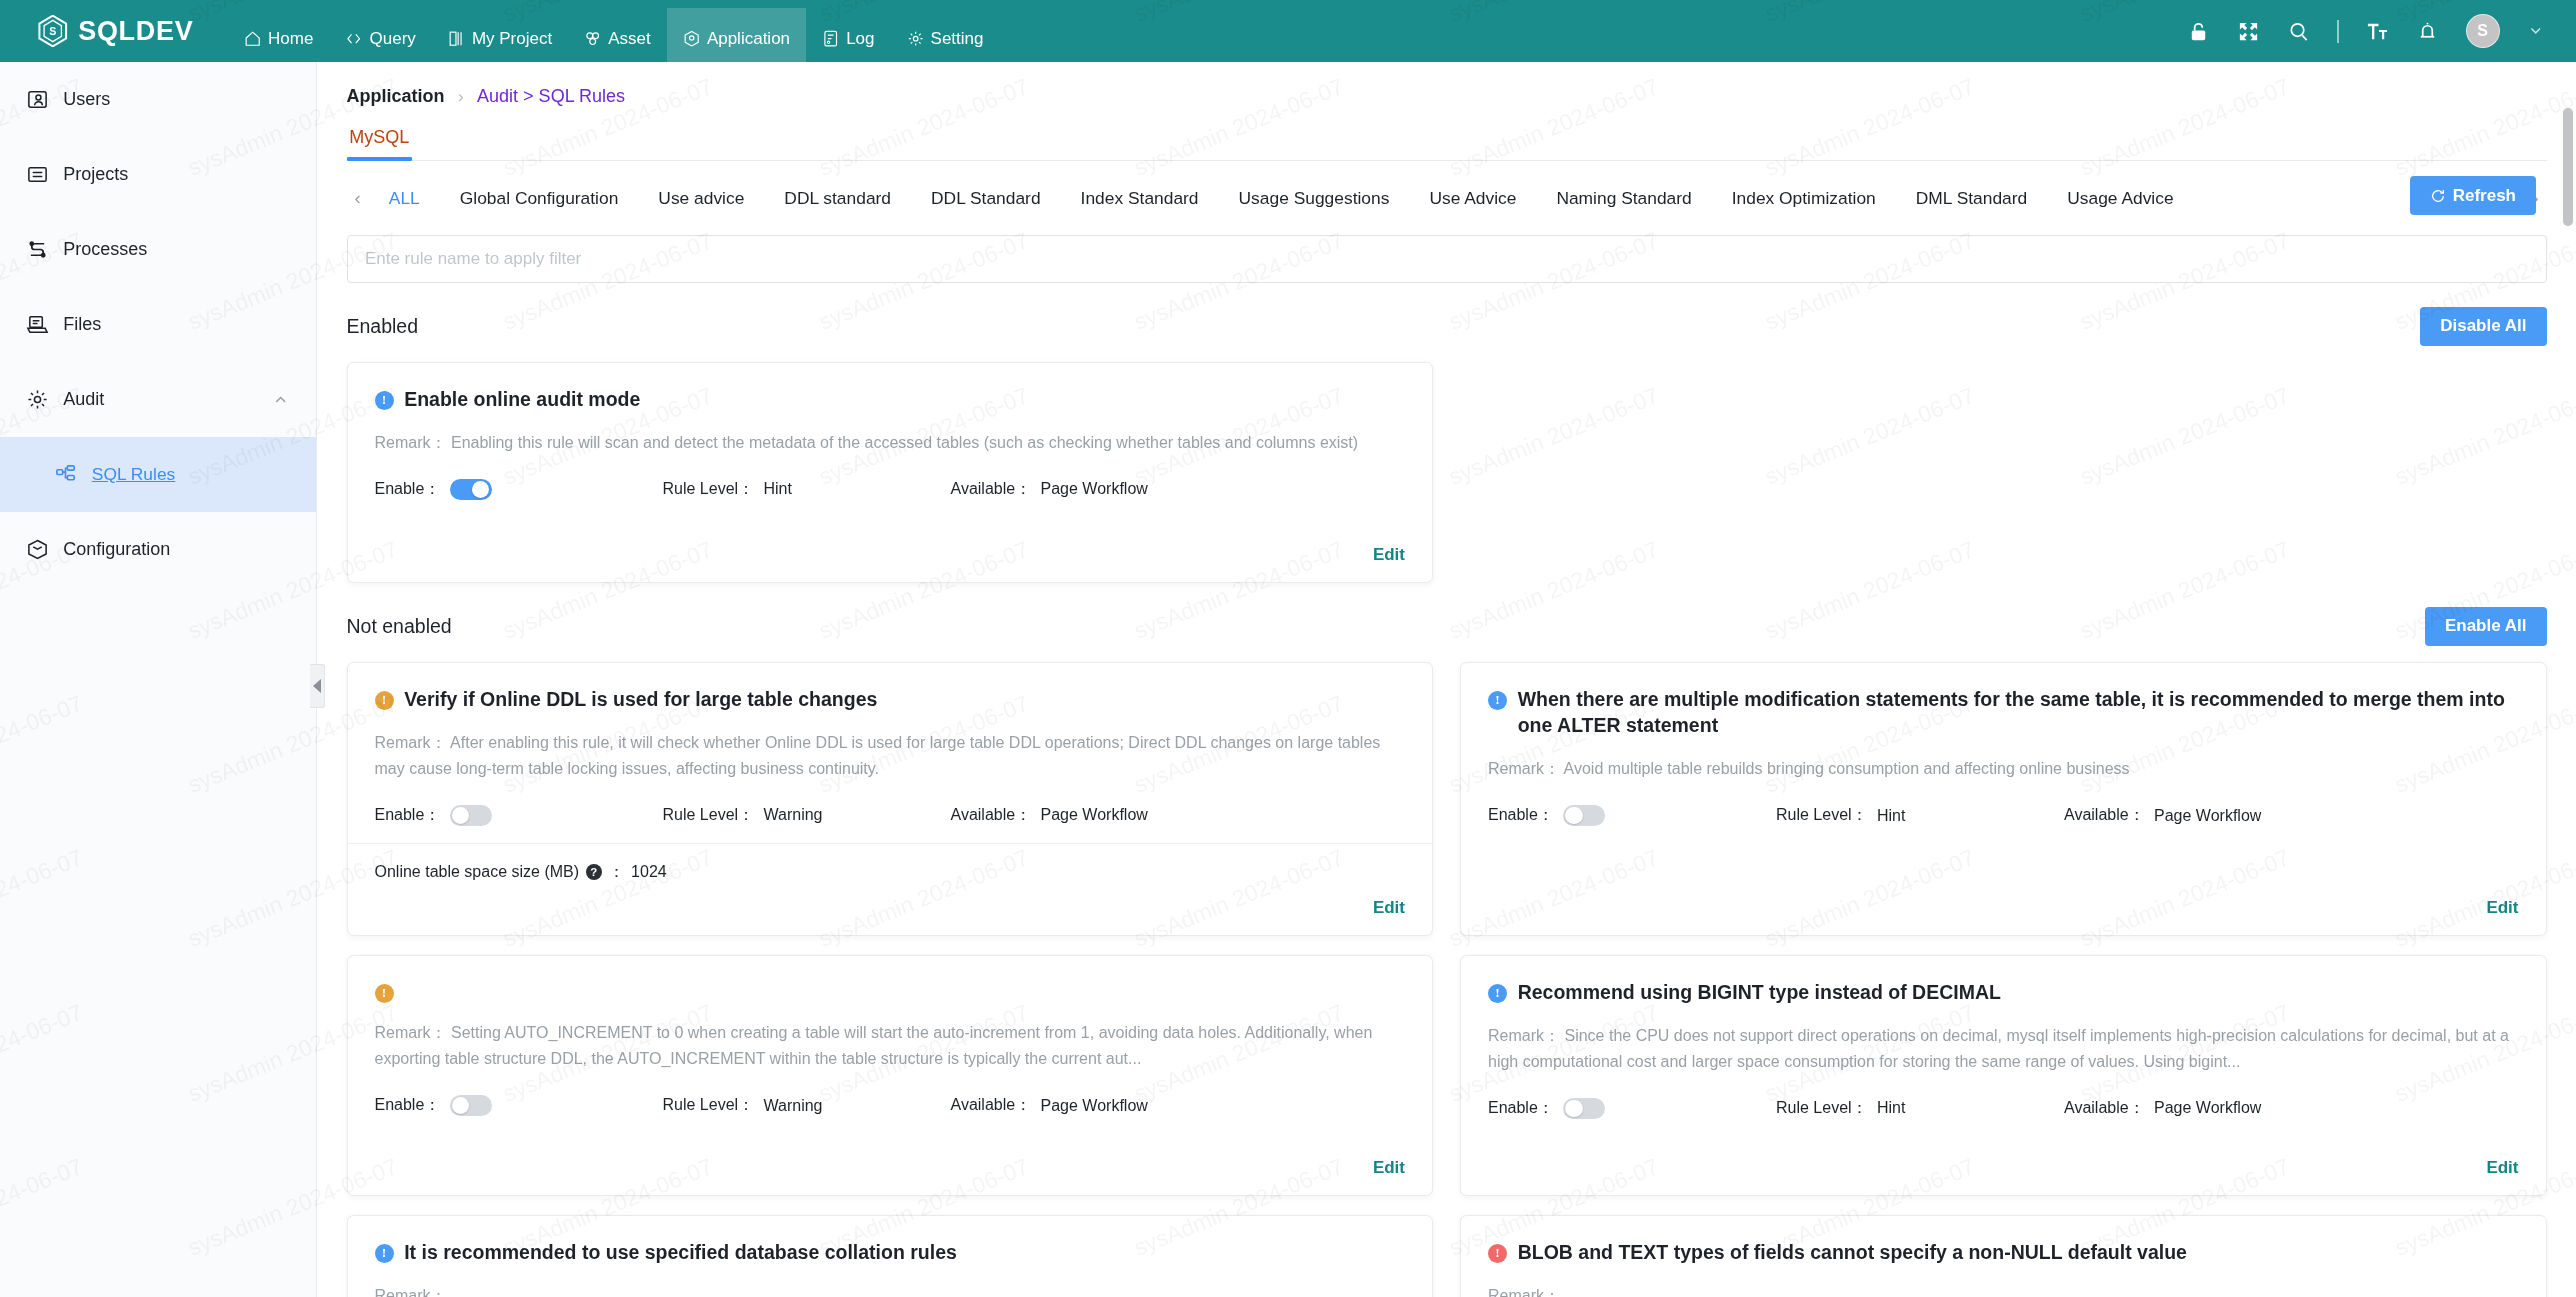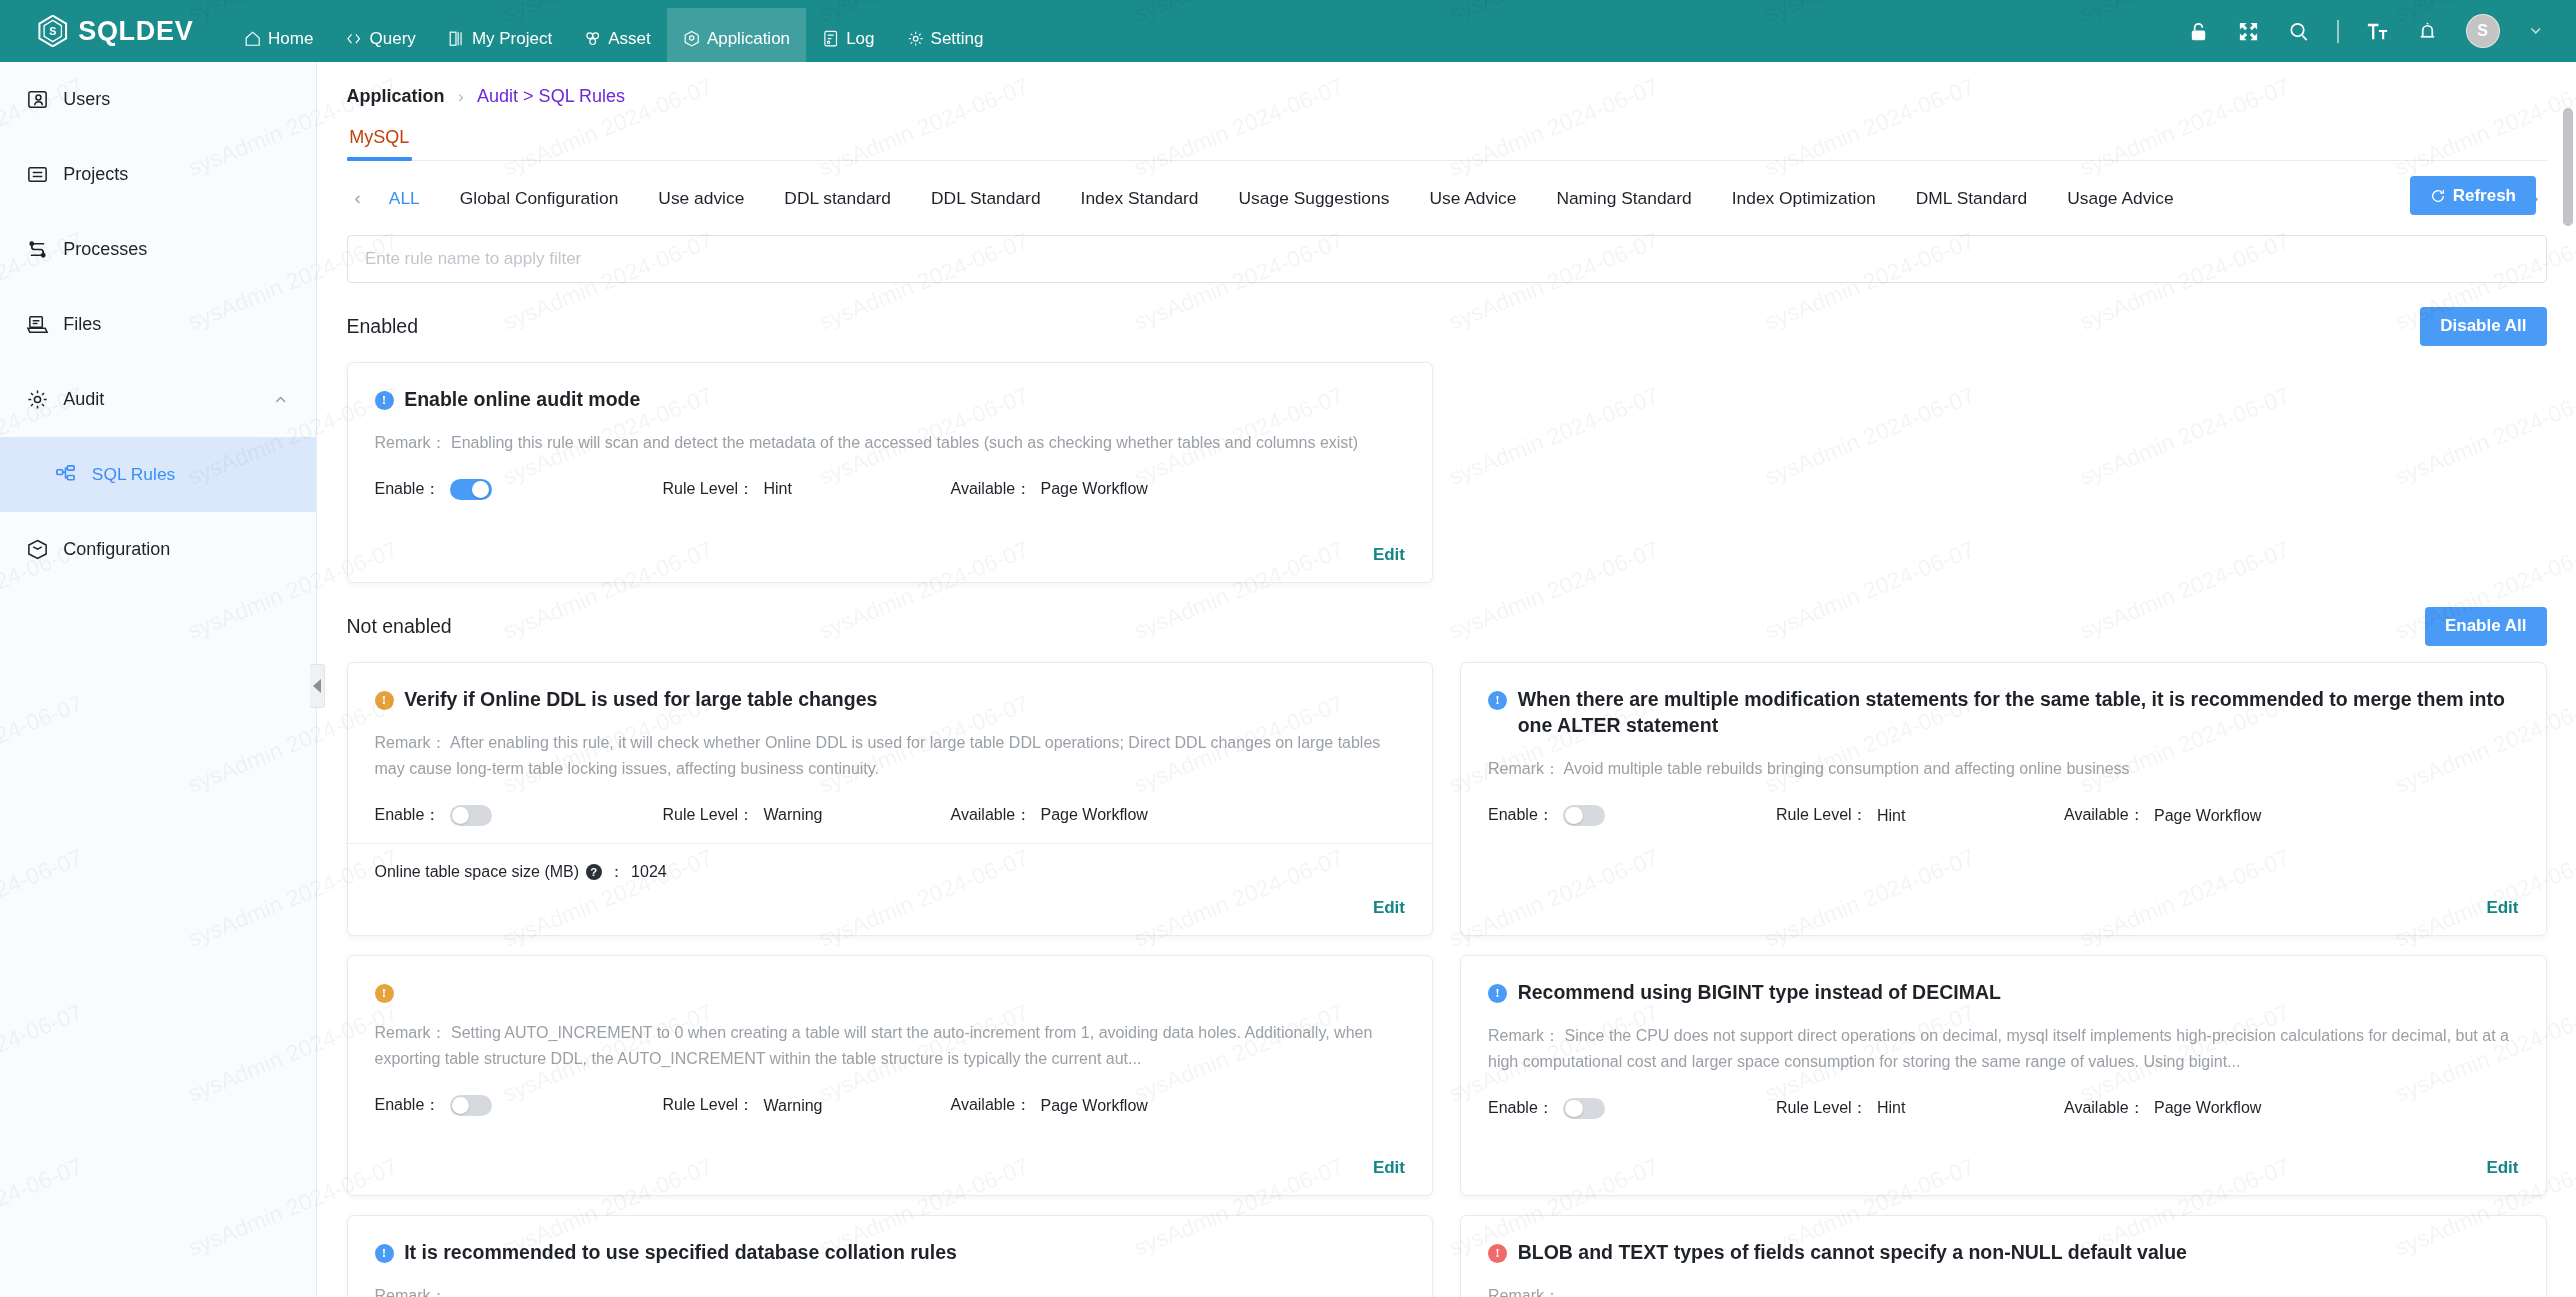--- a/index.html
+++ b/index.html
@@ -75,21 +75,21 @@
     border-right: 0.7px solid #e8eaed;
     z-index: 20;
   }
   .side-item {
     display: flex; align-items: center;
     height: 75px; padding-left: 25.5px;
     gap: 14.8px; cursor: pointer; position: relative;
     color: #1f2329; font-size: 18px;
   }
   .side-item .ico { width: 23px; height: 23px; flex: none; display:block; }
-  .side-item.sub { padding-left: 54px; font-size: 17.4px; }
+  .side-item.sub { padding-left: 54px; font-size: 17.4px; text-decoration: underline; }
   .side-item.active {
     background: #dbe8fb; color: #3a8ef6;
   }
   .side-item .chev {
     position: absolute; right: 27px; width: 17.4px; height: 17.4px;
   }
 
   
   .collapse-handle {
     position: absolute; left: 310px; top: 664px;

